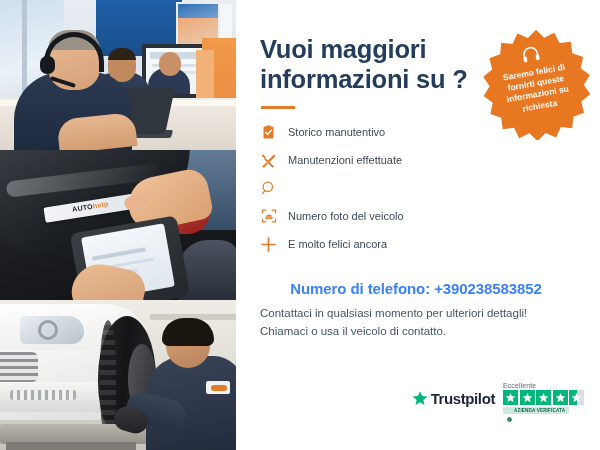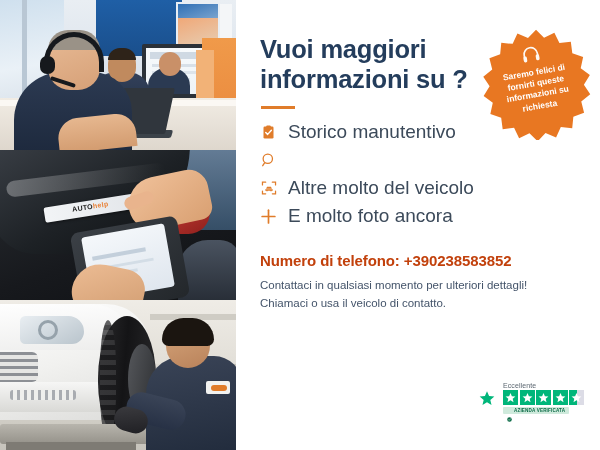--- a/index.html
+++ b/index.html
@@ -221,32 +221,33 @@
     margin-bottom: 2px;
   }
   .f-icon {
     width: 17px; height: 17px;
     flex: 0 0 17px;
     display: flex; align-items: center; justify-content: center;
     color: #e07c2a;
   }
   .f-icon svg { display:block; }
   .f-label {
-    font-size: 19px;
+    font-size: 11px;
     color: #3c4a5a;
     white-space: nowrap;
   }
 
   
   .phone {
     margin-top: 23px;
     font-size: 15px;
     font-weight: bold;
-    color: #c2410c;
+    color: #3b82f6;
     letter-spacing: -0.1px;
+    text-align: center;
   }
   .contact-lines {
     margin-top: 8px;
     font-size: 11.5px;
     line-height: 1.55;
     color: #44546a;
   }
 
   
   .trust {
@@ -416,20 +417,31 @@
         <span class="f-icon">
           <svg viewBox="0 0 24 24" width="15" height="15">
             <rect x="4" y="2.5" width="16" height="19" rx="2" fill="currentColor"></rect>
             <rect x="8.5" y="0.8" width="7" height="4" rx="1.2" fill="currentColor"></rect>
             <path d="M7.6 12 L10.6 15 L16.6 8.4" stroke="#ffffff" stroke-width="2.3" fill="none" stroke-linecap="round" stroke-linejoin="round"></path>
           </svg>
         </span>
         <span class="f-label">Storico manutentivo</span>
       </li>
 
+      <li class="feature">
+        <span class="f-icon">
+          <svg viewBox="0 0 24 24" width="17" height="17">
+            <path d="M4 3.2 L8.2 7.4 L6.4 9.2 L2.2 5 Z" fill="currentColor"></path>
+            <path d="M7.2 8.2 L20 20.6 L17.6 22.2 L6 10.4 Z" fill="currentColor"></path>
+            <path d="M20 3.2 L17 6.2 L11 12.5 L13.2 14.6 L19.2 8.4 L21.8 5.6 Z" fill="currentColor"></path>
+            <path d="M9.6 14.4 L11.6 16.4 L5.4 22.2 L3 20.4 Z" fill="currentColor"></path>
+          </svg>
+        </span>
+        <span class="f-label">Manutenzioni effettuate</span>
+      </li>
 
       <li class="feature">
         <span class="f-icon">
           <svg viewBox="0 0 24 24" width="16" height="16">
             <circle cx="10.2" cy="10.2" r="7" fill="none" stroke="currentColor" stroke-width="1.9"></circle>
             <line x1="5.4" y1="16.4" x2="2.6" y2="20.6" stroke="currentColor" stroke-width="2" stroke-linecap="round"></line>
           </svg>
         </span>
       </li>
 
@@ -437,31 +449,31 @@
         <span class="f-icon">
           <svg viewBox="0 0 24 24" width="16" height="16">
             <path d="M2.2 7.4 V3.2 H7" fill="none" stroke="currentColor" stroke-width="1.9" stroke-linecap="round"></path>
             <path d="M17 3.2 H21.8 V7.4" fill="none" stroke="currentColor" stroke-width="1.9" stroke-linecap="round"></path>
             <path d="M21.8 16.6 V20.8 H17" fill="none" stroke="currentColor" stroke-width="1.9" stroke-linecap="round"></path>
             <path d="M7 20.8 H2.2 V16.6" fill="none" stroke="currentColor" stroke-width="1.9" stroke-linecap="round"></path>
             <path d="M6.4 13.8 h11.2 v2.2 h-1.6 v1 h-2 v-1 h-4 v1 h-2 v-1 h-1.6 z" fill="currentColor"></path>
             <path d="M7.6 13.2 l1.5-3 h5.8 l1.5 3 z" fill="currentColor"></path>
           </svg>
         </span>
-        <span class="f-label">Altre molto del veicolo</span>
+        <span class="f-label">Numero foto del veicolo</span>
       </li>
 
       <li class="feature">
         <span class="f-icon">
           <svg viewBox="0 0 24 24" width="17" height="17">
             <line x1="12" y1="3" x2="12" y2="21" stroke="currentColor" stroke-width="2.4" stroke-linecap="round"></line>
             <line x1="3" y1="12" x2="21" y2="12" stroke="currentColor" stroke-width="2.4" stroke-linecap="round"></line>
           </svg>
         </span>
-        <span class="f-label">E molto foto ancora</span>
+        <span class="f-label">E molto felici ancora</span>
       </li>
 
     </ul>
 
     <div class="phone">Numero di telefono: +390238583852</div>
 
     <div class="contact-lines">
       <div>Contattaci in qualsiasi momento per ulteriori dettagli!</div>
       <div>Chiamaci o usa il veicolo di contatto.</div>
     </div>
@@ -482,20 +494,21 @@
       </div>
     </div>
 
     <div class="trust">
       <div class="tp-logo">
         <span class="tp-star-big">
           <svg viewBox="0 0 24 24" width="16" height="16">
             <path fill="#00b67a" d="M12 1.8 l3.1 7.3 7.9 .6 -6 5.2 1.8 7.7 -6.8-4.2 -6.8 4.2 1.8-7.7 -6-5.2 7.9-.6 z"></path>
           </svg>
         </span>
+        <span class="tp-name">Trustpilot</span>
       </div>
       <div class="tp-right">
         <span class="tp-excellent">Eccellente</span>
         <div class="tp-stars">
           <span class="tp-box">
               <svg viewBox="0 0 24 24">
                 <path fill="#fff" d="M12 2 l3 7.1 7.7 .5 -5.9 5 1.8 7.5 -6.6-4.1 -6.6 4.1 1.8-7.5 -5.9-5 7.7-.5 z"></path>
               </svg>
             </span>
           <span class="tp-box">

